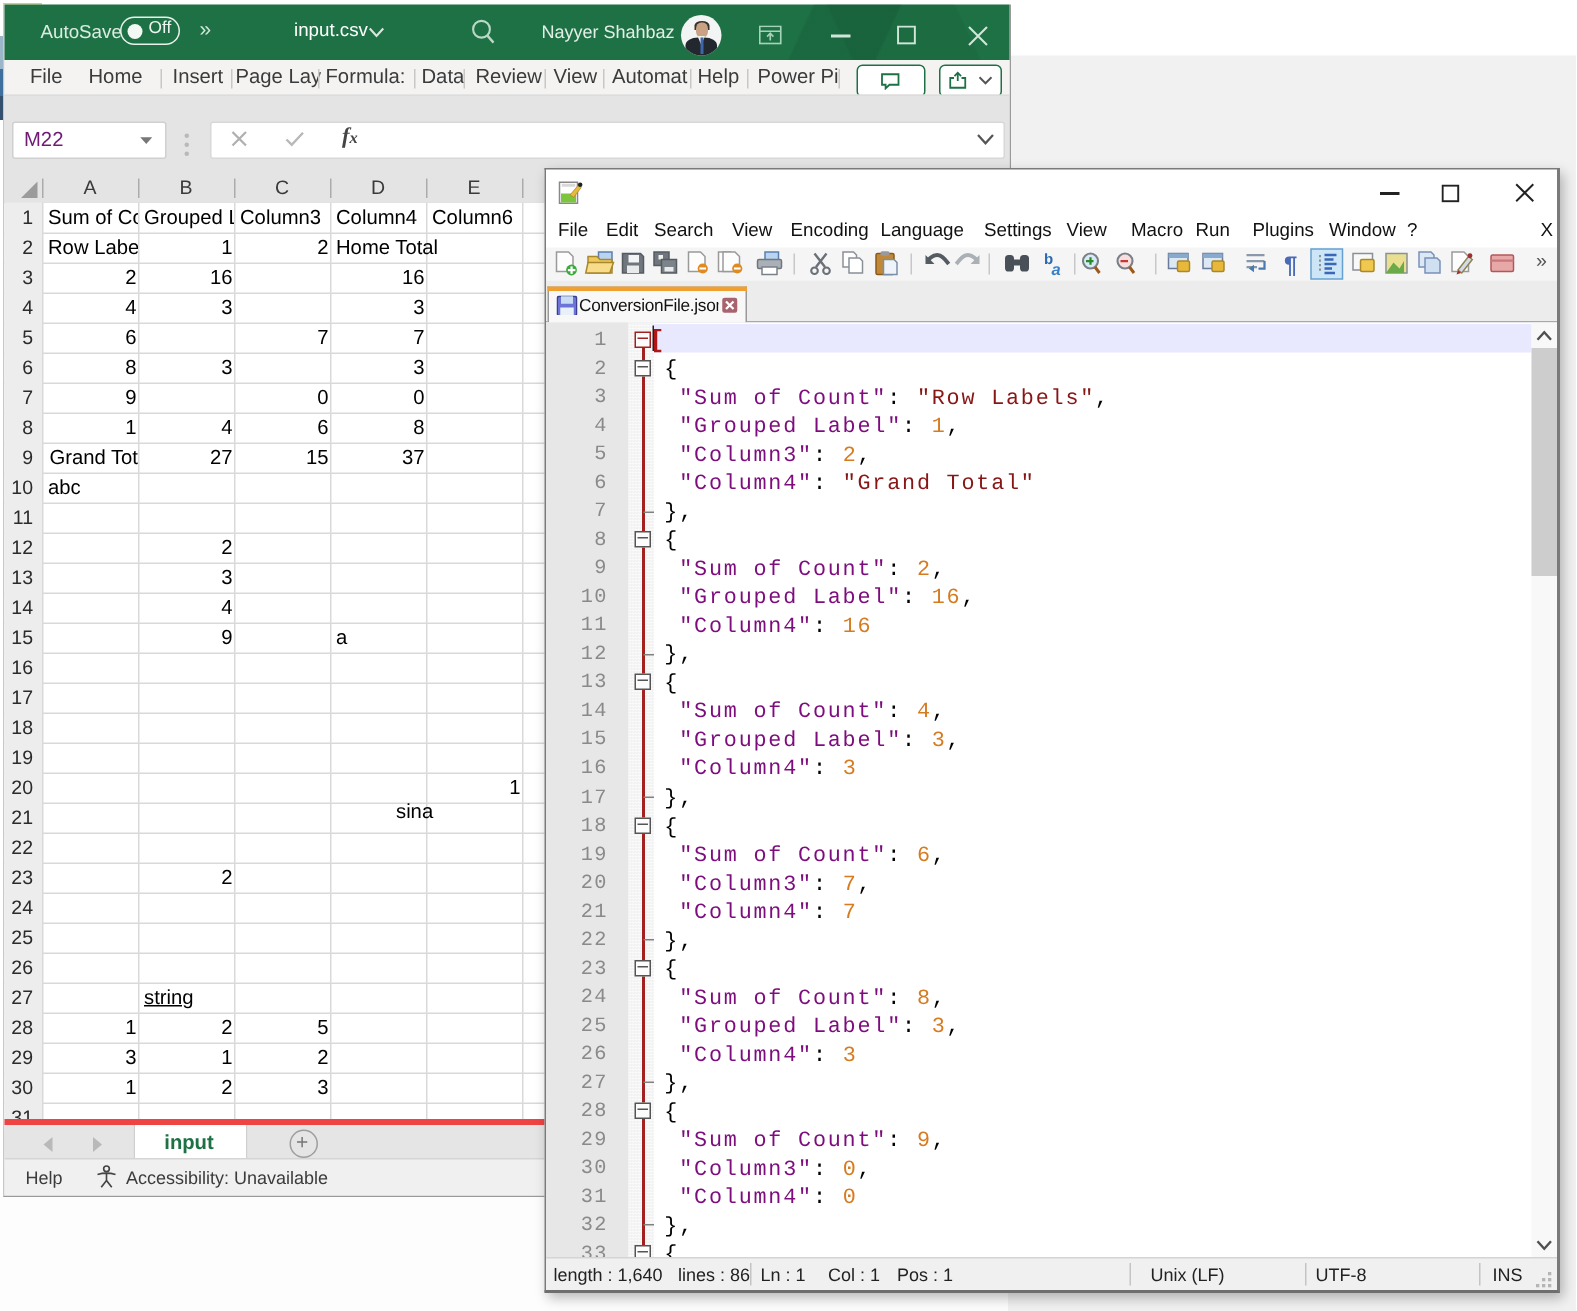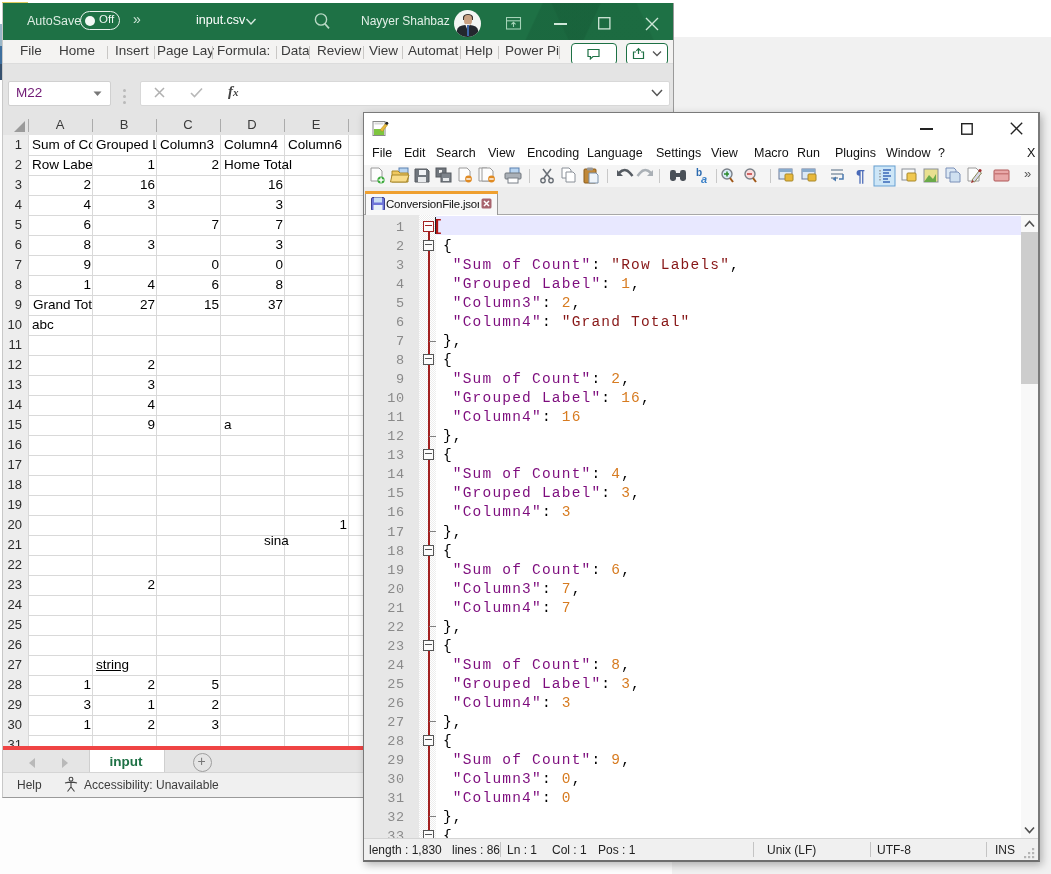--- a/index.html
+++ b/index.html
@@ -526,21 +526,21 @@
           <svg class="a" style="left:3px;top:5px;" width="11" height="8">
             <path d="M1 6.5 L5.5 1.5 L10 6.5" stroke="#505050" stroke-width="1.6" fill="none"></path>
           </svg>
           <div class="a" style="left:0;top:17px;width:17px;height:152px;background:#cdcdcd;"></div>
           <svg class="a" style="left:3px;top:611px;" width="11" height="8">
             <path d="M1 1.5 L5.5 6.5 L10 1.5" stroke="#505050" stroke-width="1.6" fill="none"></path>
           </svg>
         </div>
       </div>
       <div id="np-stat">
-        <span style="left:5px;">length : 1,830</span>
+        <span style="left:5px;">length : 1,640</span>
         <span style="left:88px;">lines : 86</span>
         <span style="left:143px;">Ln : 1</span>
         <span style="left:188px;">Col : 1</span>
         <span style="left:234px;">Pos : 1</span>
         <span style="left:403px;">Unix (LF)</span>
         <span style="left:513px;">UTF-8</span>
         <span style="left:631px;">INS</span>
         <i style="left:136px;"></i>
         <i style="left:389px;"></i>
         <i style="left:506px;"></i>

